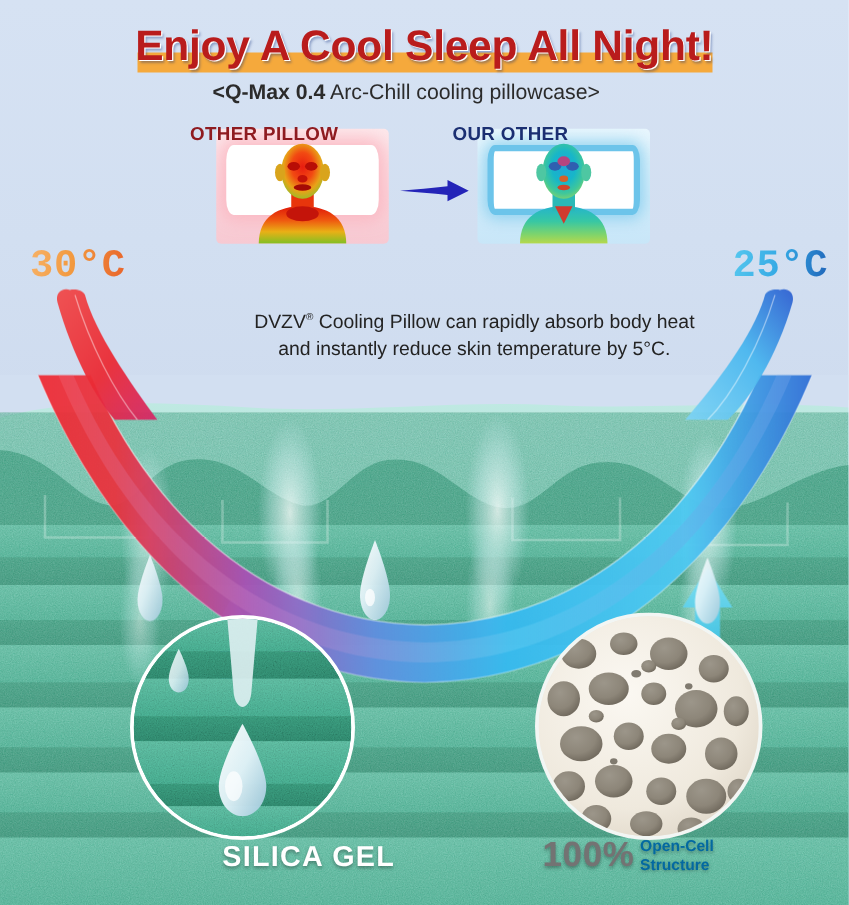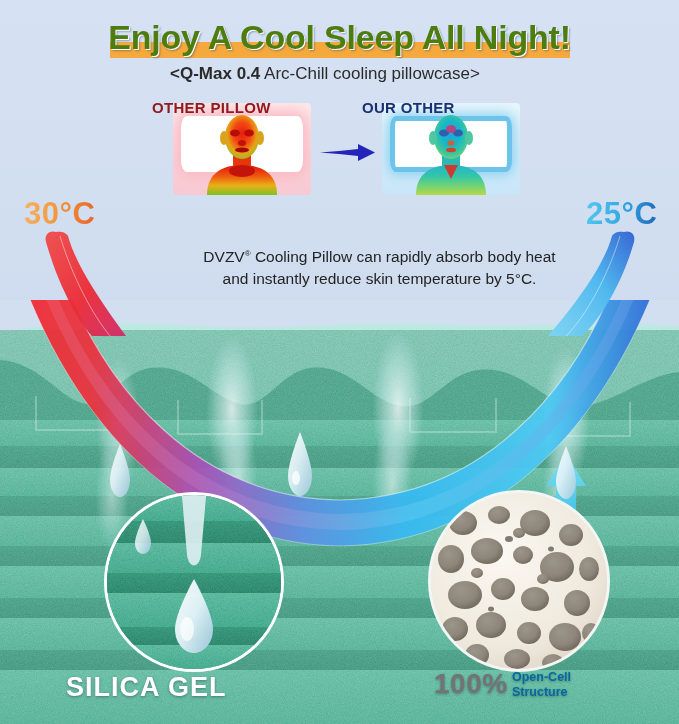--- a/index.html
+++ b/index.html
@@ -42,21 +42,21 @@
     width: 460px;
     height: 16px;
     background: #f5a93c;
   }
   .title-txt {
     position: relative;
     display: inline-block;
     font-size: 34px;
     font-weight: bold;
     letter-spacing: -0.2px;
-    color: #4d7c0f;
+    color: #b91c1c;
     text-shadow: 1px 1px 0 #ffffff, 2px 2px 2px rgba(10,40,120,.35);
   }
   .subtitle {
     position: absolute;
     left: 0; top: 64px;
     width: 650px;
     text-align: center;
     font-size: 17px;
     color: #2b2b2b;
   }
@@ -120,20 +120,21 @@
 
   
   .temp {
     position: absolute;
     font-size: 31px;
     font-weight: bold;
     letter-spacing: .5px;
     -webkit-background-clip: text;
     background-clip: text;
     color: transparent;
+    font-family: Liberation Mono, monospace;
   }
   .temp.hot {
     left: 24px; top: 196px;
     background-image: linear-gradient(100deg, #f7b267 0%, #f2993f 45%, #e8622a 100%);
   }
   .temp.cold {
     left: 586px; top: 196px;
     background-image: linear-gradient(100deg, #57c8ef 0%, #34a9e4 50%, #1f63b8 100%);
   }
 
@@ -177,22 +178,22 @@
     width: 176px; height: 176px;
     border: 3px solid #f2f6f4;
     background: #efeae1;
   }
 
   
   .cap-silica {
     position: absolute;
     left: 66px; top: 672px;
     width: 250px;
-    text-align: left;
-    font-size: 27px;
+    text-align: right;
+    font-size: 23px;
     font-weight: bold;
     color: #ffffff;
     letter-spacing: 1px;
     text-shadow: 0 1px 3px rgba(0,0,0,.35);
   }
   .cap-pct {
     position: absolute;
     left: 434px; top: 668px;
     font-size: 28px;
     font-weight: bold;

